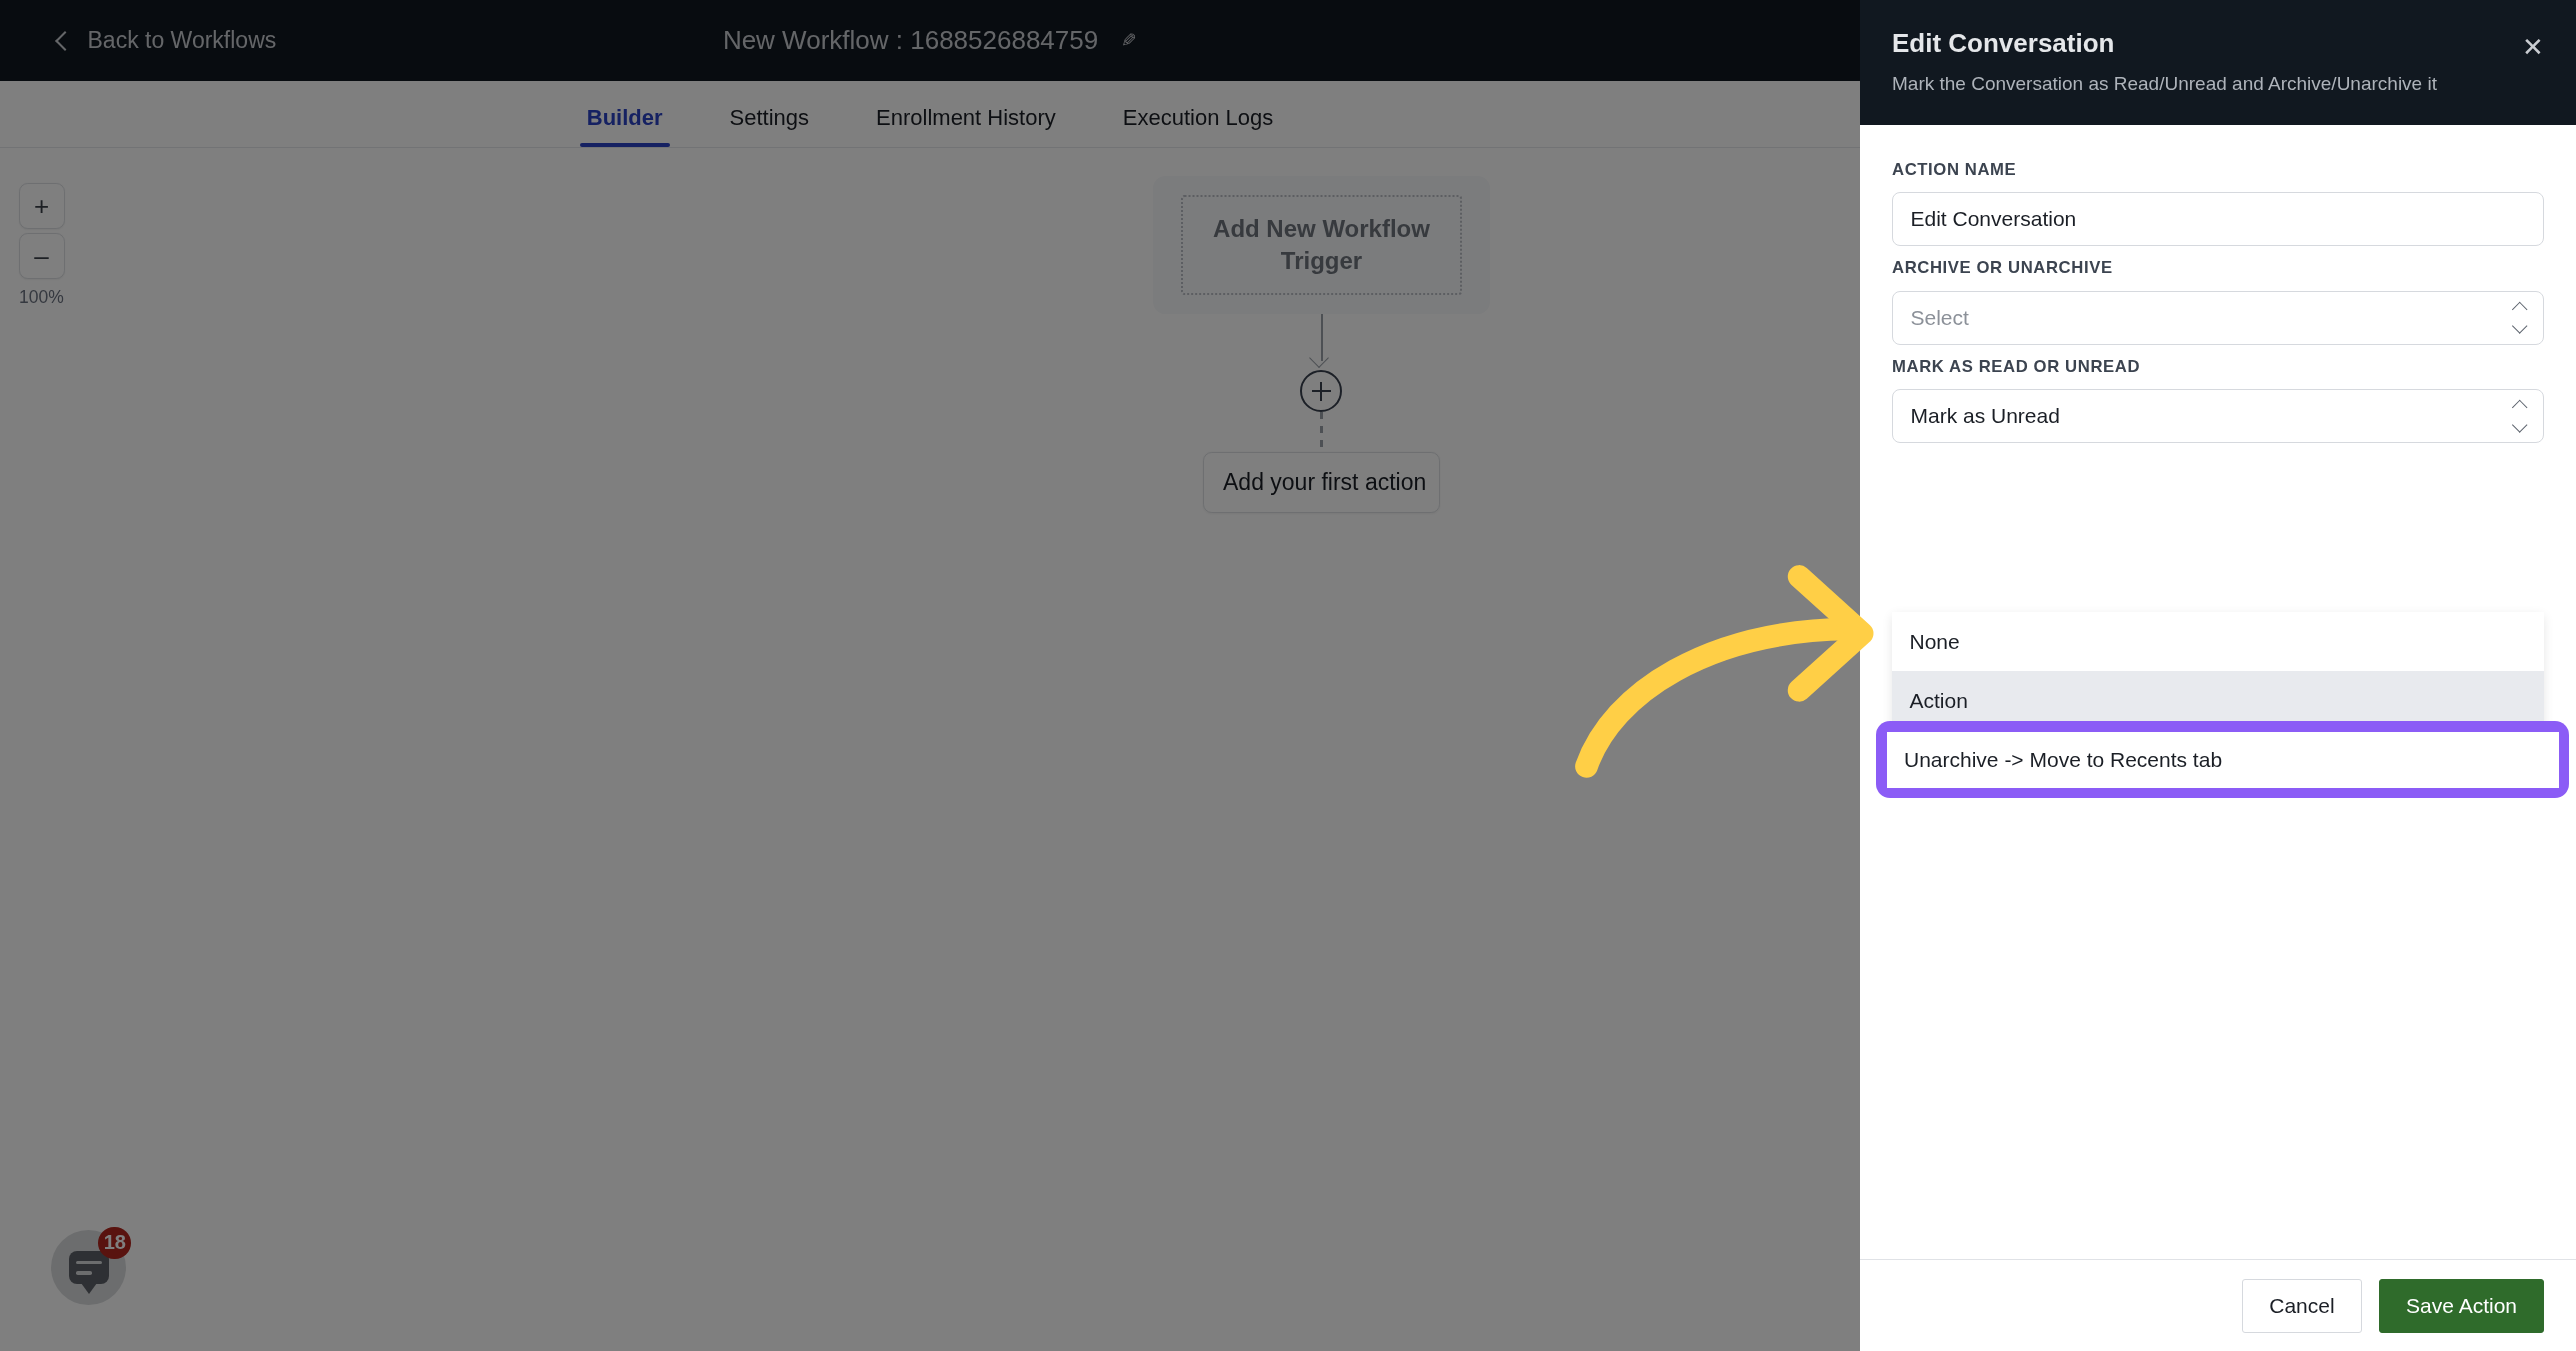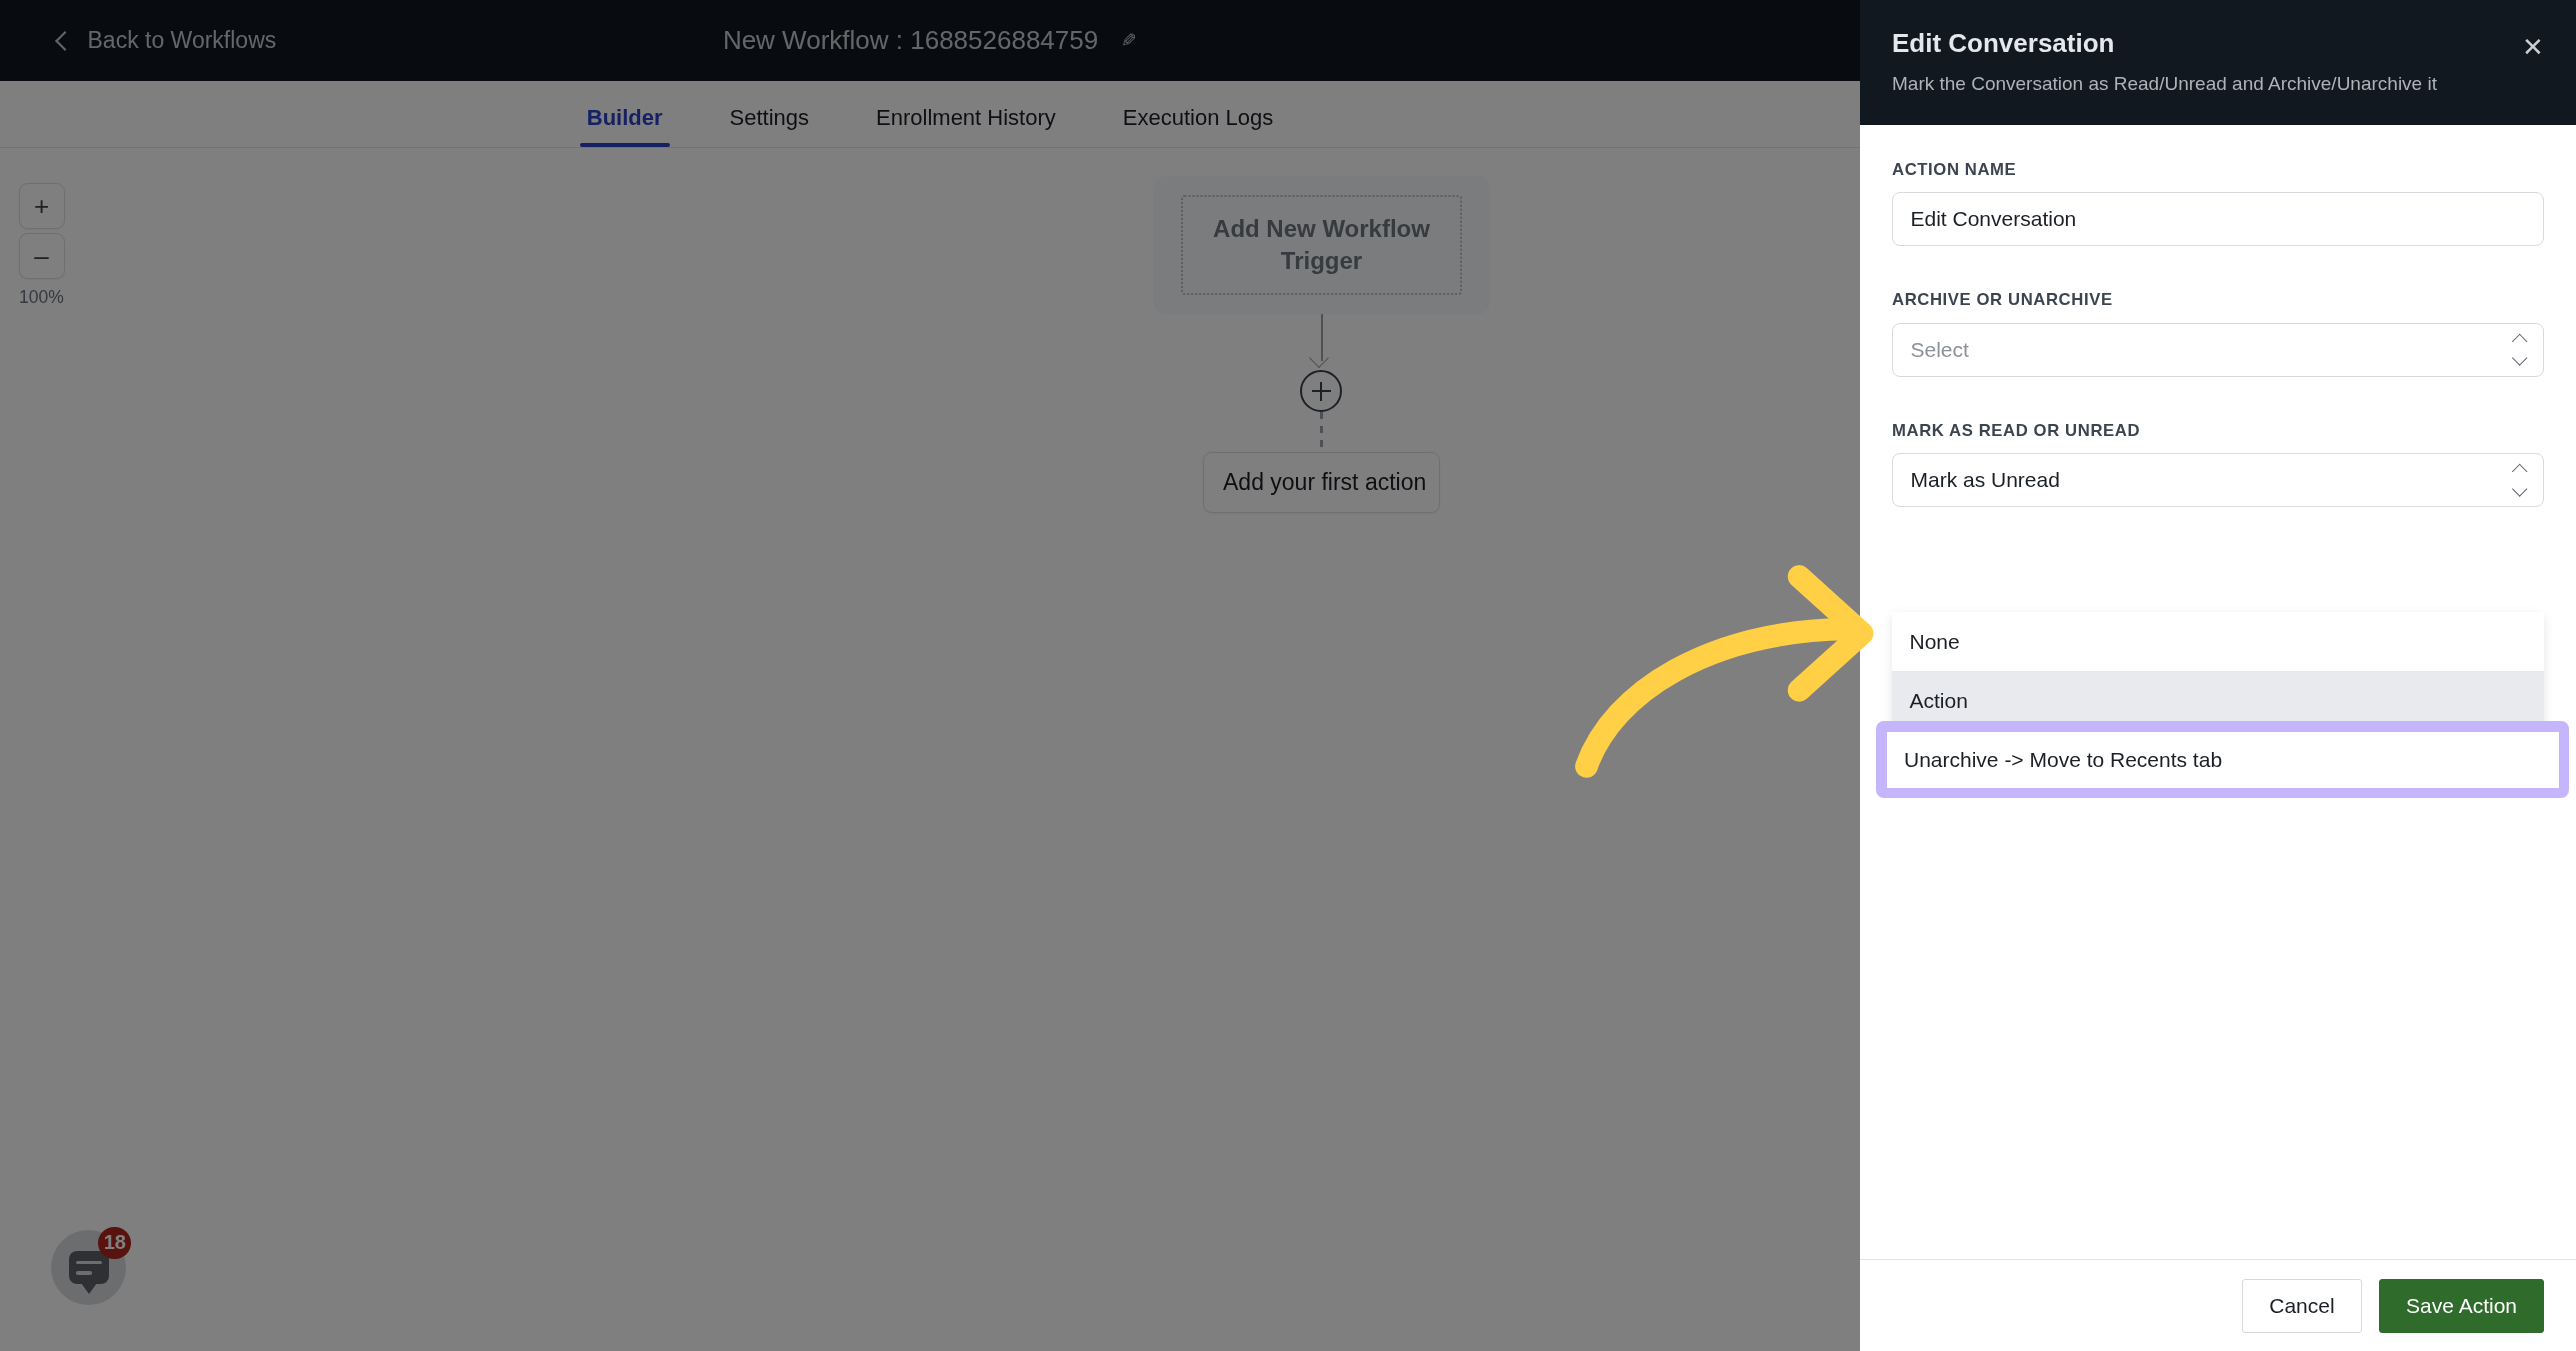--- a/index.html
+++ b/index.html
@@ -336,21 +336,21 @@
     position: relative;
   }
   .field-label {
     font-size: 16.7px;
     letter-spacing: 0.6px;
     font-weight: bold;
     color: #3c4450;
     text-transform: uppercase;
     margin-bottom: 12.3px;
   }
-  .field-block { margin-bottom: 44px; position: relative; }
+  .field-block { margin-bottom: 12px; position: relative; }
   .text-input {
     width: 100%;
     height: 54px;
     border: 0.9px solid #d6d9de;
     border-radius: 8px;
     padding: 0 17.5px;
     font-size: 21px;
     color: #1b1f26;
     background: #ffffff;
     font-family: "Liberation Sans", sans-serif;
@@ -407,22 +407,22 @@
   }
   .dropdown-option.hovered { background: #e8eaee; }
 
   
   .highlight-wrap {
     position: absolute;
     left: 16px;
     right: 7px;
     top: 596px;
     padding: 10.5px;
-    background: #c4b5fd;
-    border-radius: 8px;
+    background: #8b5cf6;
+    border-radius: 14px;
     z-index: 20;
   }
   .highlight-wrap .dropdown-option {
     background: #ffffff;
     padding: 16px 17.5px;
   }
 
   
   .panel-footer {
     flex: 0 0 auto;

